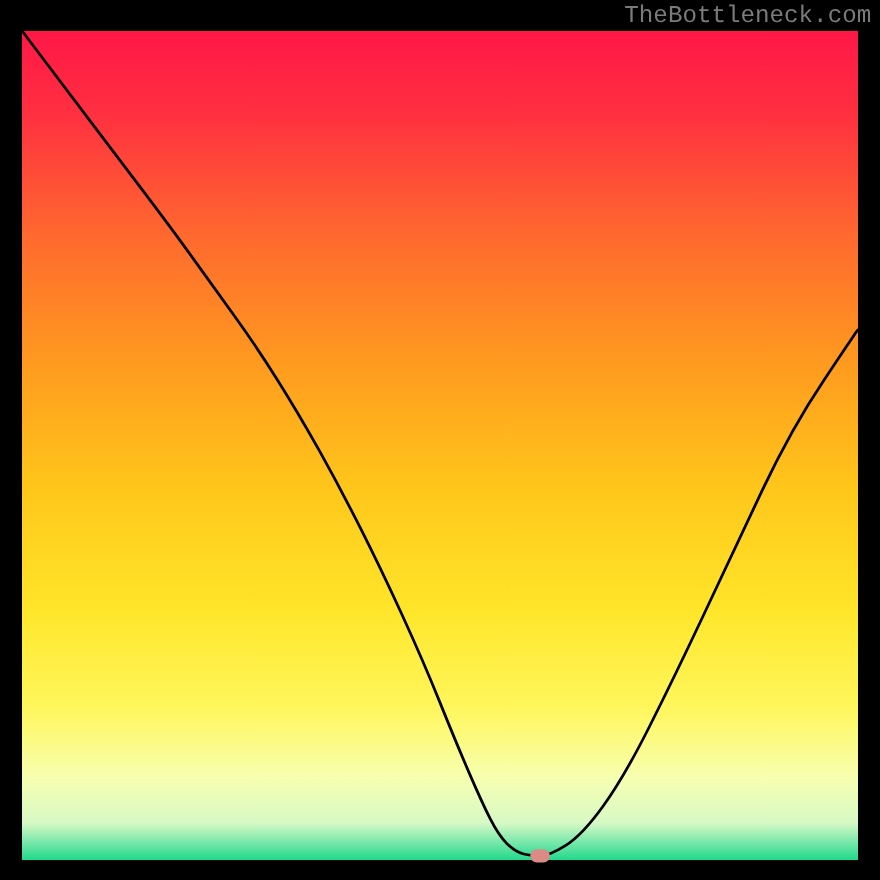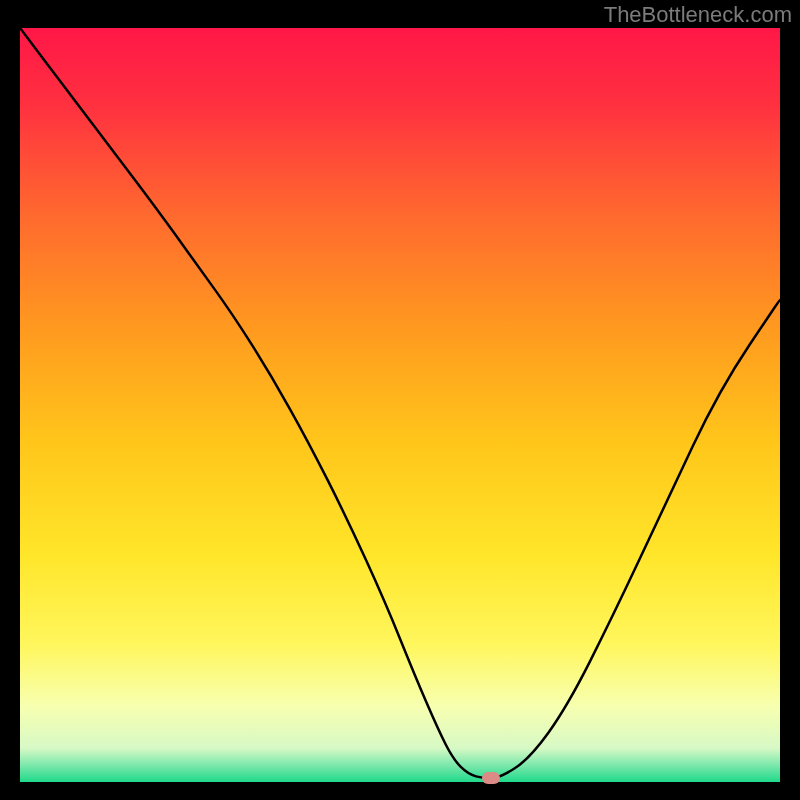--- a/index.html
+++ b/index.html
@@ -8,20 +8,21 @@
     width: 800px;
     height: 800px;
     background: #000;
     font-family: Arial, Helvetica, sans-serif;
   }
   .frame {
     position: relative;
     width: 800px;
     height: 800px;
     background: #000;
+    font-family: Liberation Mono, monospace;
   }
   .watermark {
     position: absolute;
     top: 2px;
     right: 8px;
     color: #7b7b7b;
     font-size: 22px;
     font-weight: 400;
     letter-spacing: 0px;
   }

